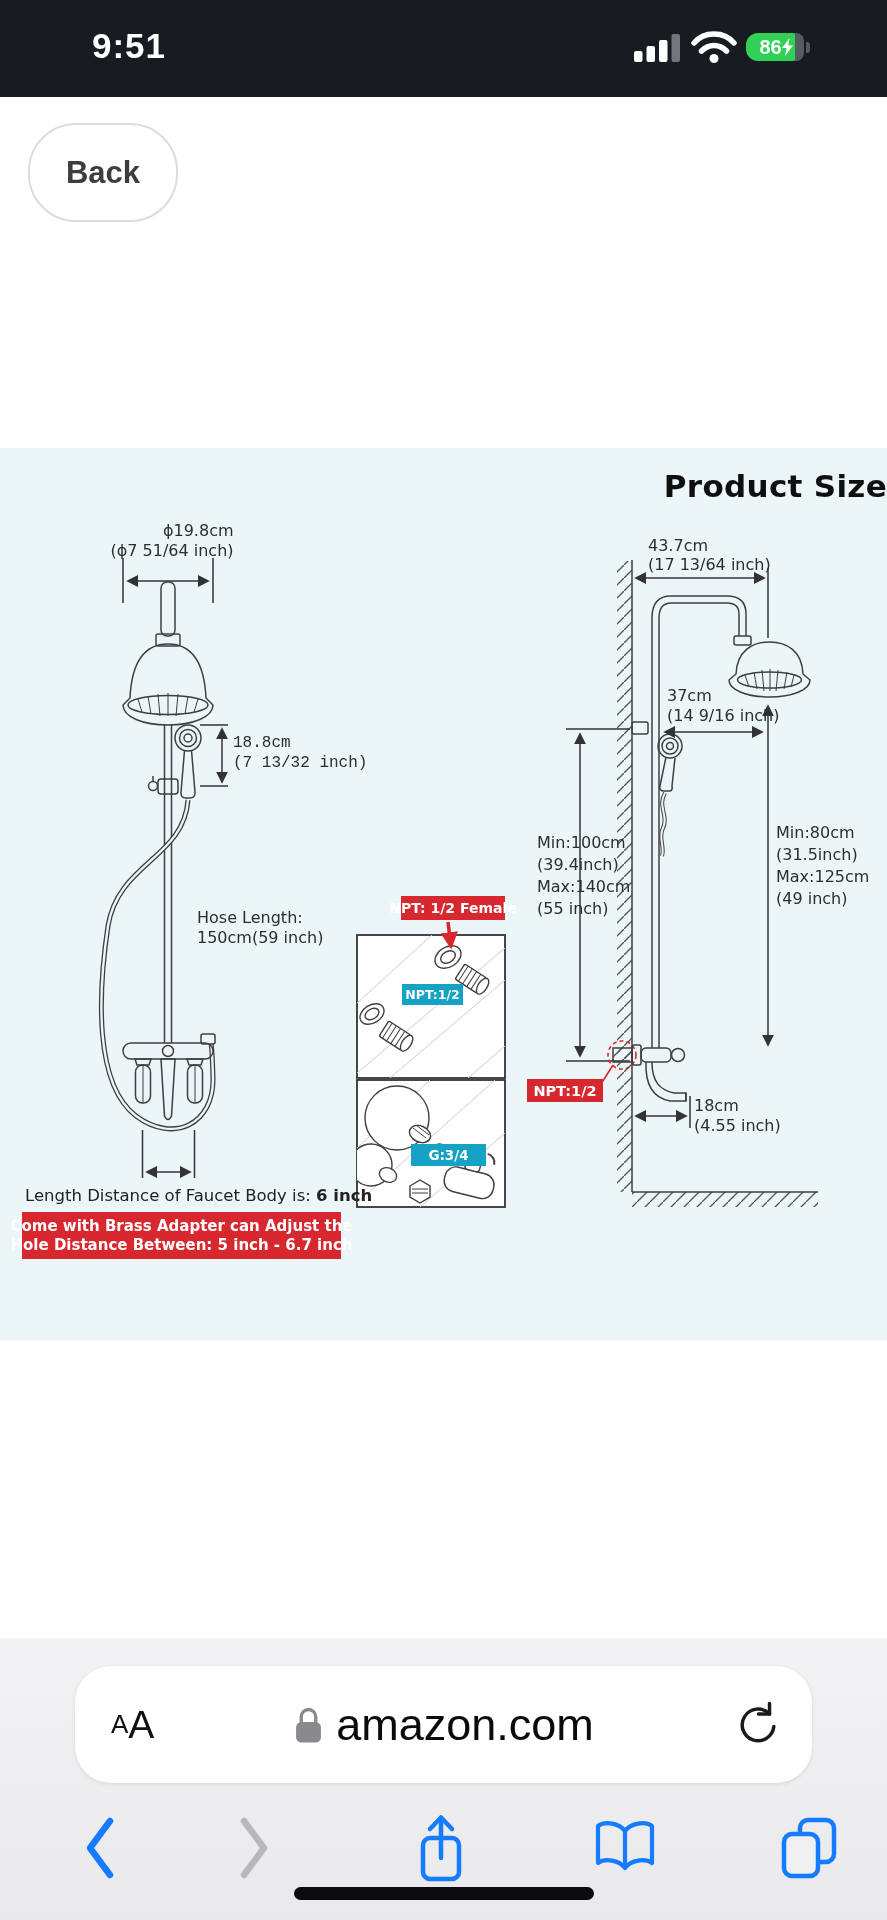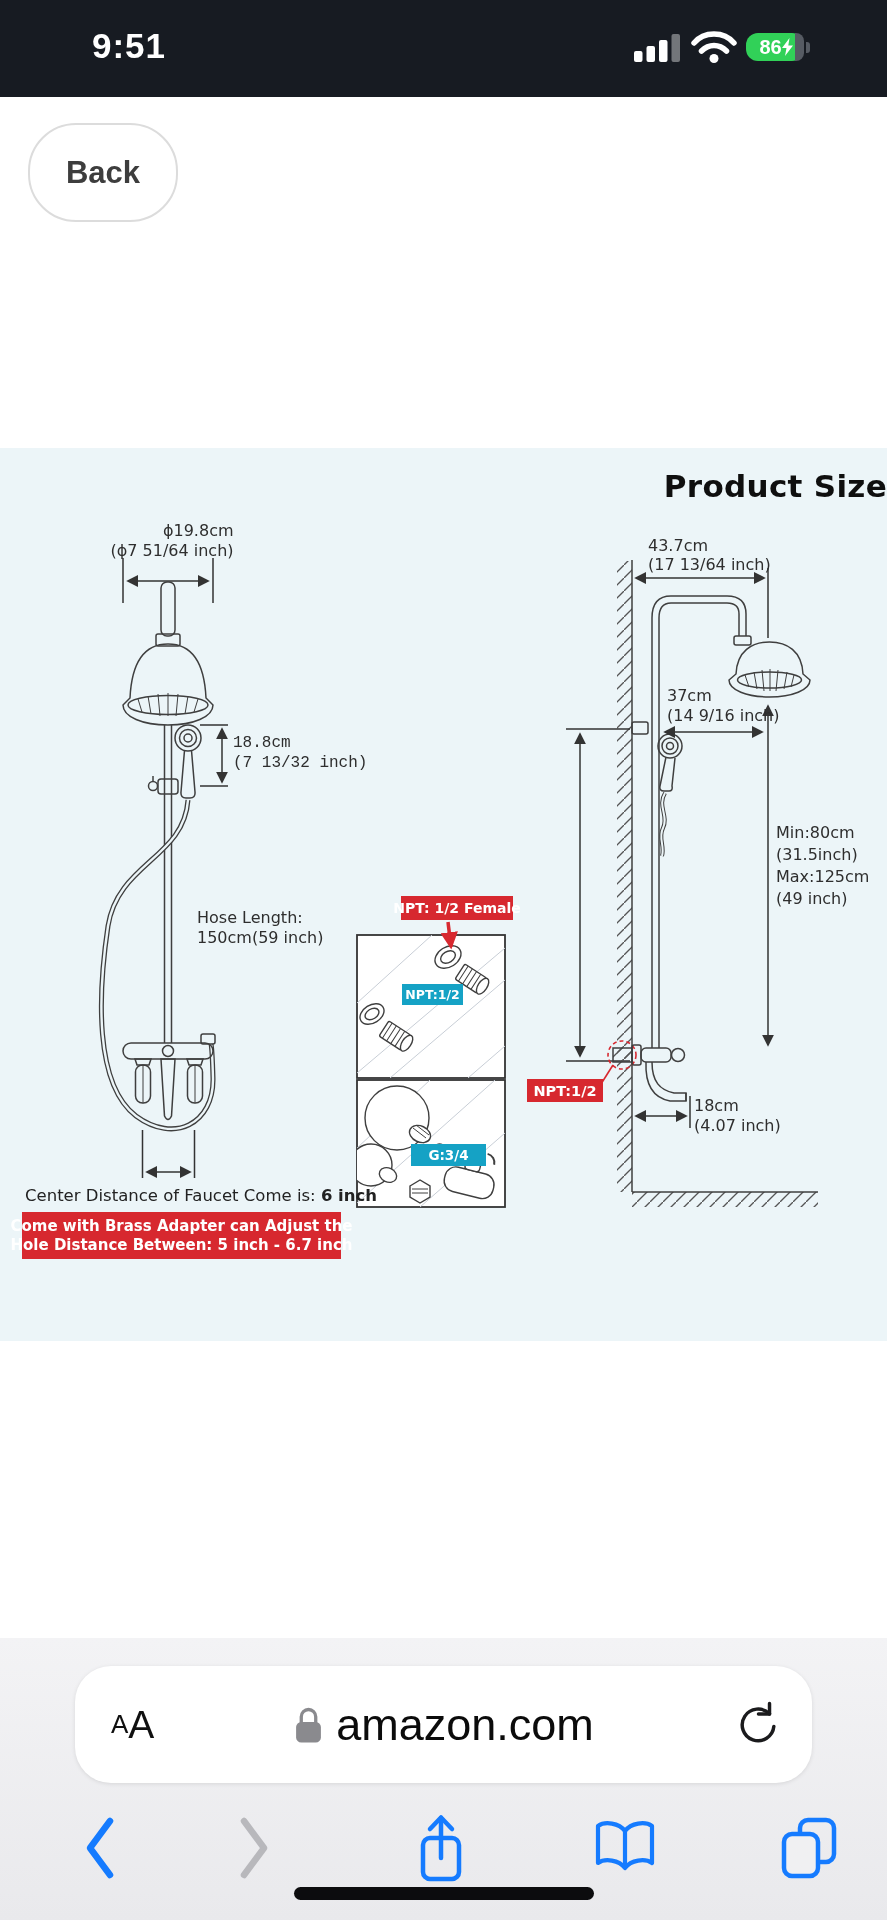--- a/index.html
+++ b/index.html
@@ -234,38 +234,44 @@
     <div>150cm(59 inch)</div>
   </div>
   <div class="lbl" style="left:648px;top:88px;line-height:19px;">
     <div>43.7cm</div>
     <div>(17 13/64 inch)</div>
   </div>
   <div class="lbl" style="left:667px;top:238px;">
     <div>37cm</div>
     <div>(14 9/16 inch)</div>
   </div>
+  <div class="lbl range" style="left:537px;top:384px;">
+    <div>Min:100cm</div>
+    <div>(39.4inch)</div>
+    <div>Max:140cm</div>
+    <div>(55 inch)</div>
+  </div>
   <div class="lbl range" style="left:776px;top:374px;">
     <div>Min:80cm</div>
     <div>(31.5inch)</div>
     <div>Max:125cm</div>
     <div>(49 inch)</div>
   </div>
   <div class="lbl" style="left:694px;top:648px;">
     <div>18cm</div>
-    <div>(4.07 inch)</div>
-  </div>
-
-  <div class="tag tag-red" style="left:401px;top:448px;width:112px;height:24px;font-size:14px;">NPT: 1/2 Female</div>
+    <div>(4.55 inch)</div>
+  </div>
+
+  <div class="tag tag-red" style="left:401px;top:448px;width:104px;height:24px;font-size:14px;">NPT: 1/2 Female</div>
   <div class="tag tag-cyan" style="left:402px;top:536px;width:61px;height:21px;font-size:12.5px;">NPT:1/2</div>
   <div class="tag tag-cyan" style="left:411px;top:696px;width:75px;height:22px;font-size:13.5px;">G:3/4</div>
   <div class="tag tag-red" style="left:527px;top:631px;width:76px;height:23px;font-size:14.5px;">NPT:1/2</div>
 
   <div class="cd-line">
-    <span>Center Distance of Faucet Come is: </span><b>6 inch</b>
+    <span>Length Distance of Faucet Body is: </span><b>6 inch</b>
   </div>
   <div class="banner-red">
     <div>Come with Brass Adapter can Adjust the</div>
     <div><span>Hole Distance Between: </span><b>5 inch - 6.7 inch</b></div>
   </div>
 </div>
 
 <div class="chrome">
   <div class="url-bar">
     <div class="aa-btn">

